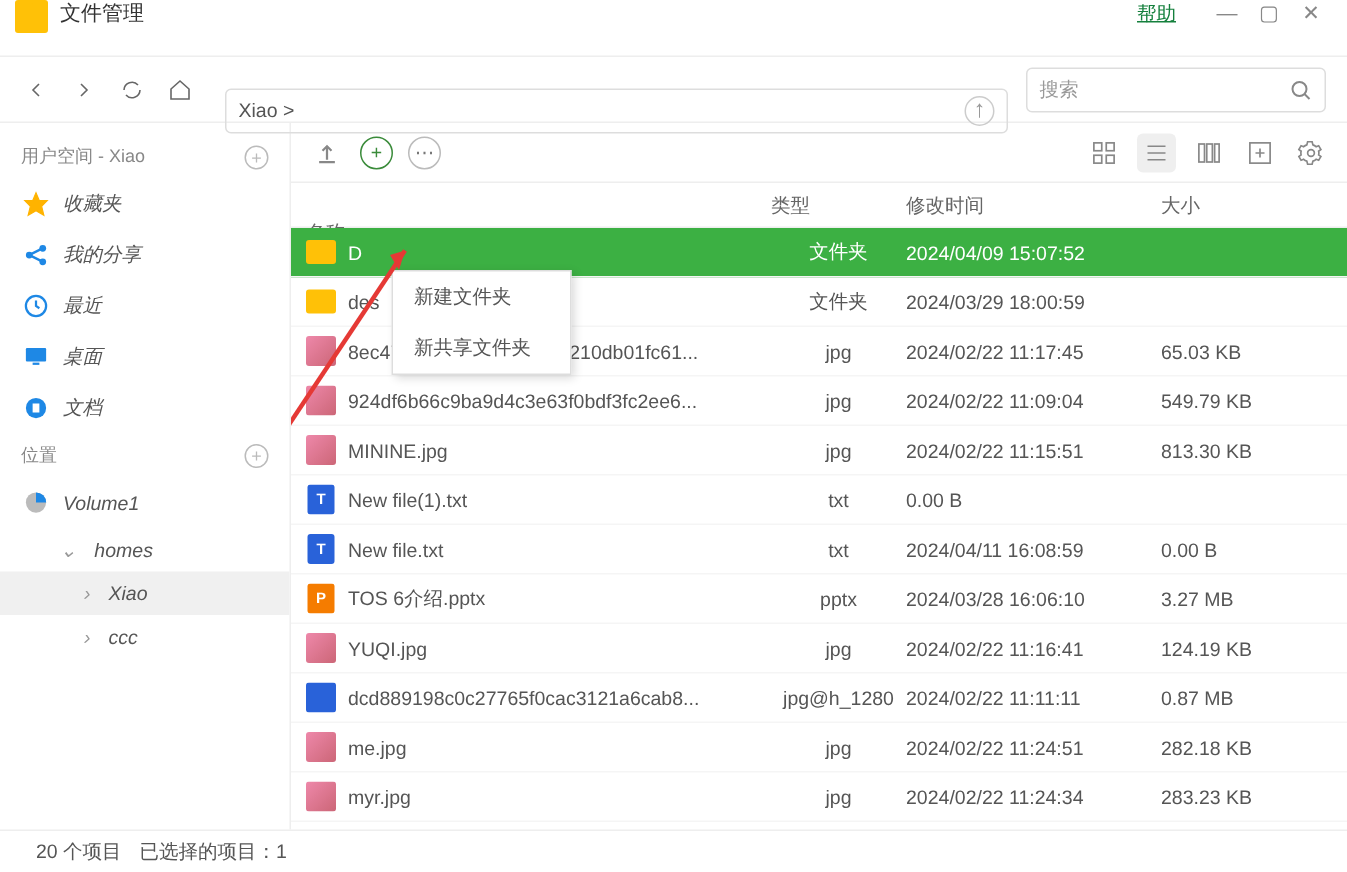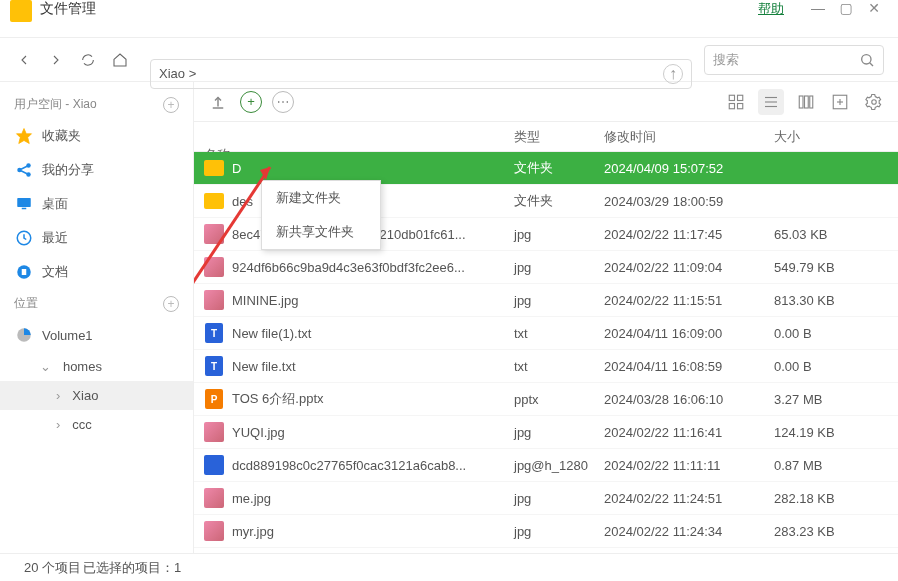--- a/index.html
+++ b/index.html
@@ -13,29 +13,29 @@
 .titlebar .spacer { flex: 1; }
 .titlebar .help { color: #15803d; text-decoration: underline; margin-right: 20px; cursor: pointer; }
 .titlebar .win-btn { width: 28px; text-align: center; color: #888; font-size: 14px; cursor: pointer; }
 
 
 .navbar { height: 44px; display: flex; align-items: center; padding: 0 14px; gap: 12px; border-bottom: 1px solid #eee; }
 .nav-btn { width: 20px; height: 20px; display:flex; align-items:center; justify-content:center; color:#666; cursor:pointer; }
 .nav-btn svg { width:16px; height:16px; stroke:#666; fill:none; stroke-width:1.6; }
 .path-box { flex: 1; height: 30px; border: 1px solid #ddd; border-radius: 4px; display: flex; align-items:center; padding: 0 8px; color:#555; position:relative; margin-left: 8px; margin-top: 28px; }
 .path-box .goto { margin-left:auto; color:#999; font-size:16px; cursor:pointer; border:1px solid #ccc; border-radius:50%; width:20px; height:20px; display:flex; align-items:center; justify-content:center; }
-.search-box { width: 180px; height: 30px; border: 1px solid #ddd; border-radius: 4px; display: flex; align-items:center; padding: 0 8px; color:#999; }
+.search-box { width: 200px; height: 30px; border: 1px solid #ddd; border-radius: 4px; display: flex; align-items:center; padding: 0 8px; color:#999; }
 .search-box .search-icon { margin-left:auto; }
 
 
 .main { display: flex; height: calc(100% - 38px - 44px - 28px); }
 .sidebar { width: 194px; border-right: 1px solid #eee; padding: 8px 0; overflow: hidden; }
 .side-header { display:flex; align-items:center; justify-content:space-between; padding: 6px 14px; color:#888; font-size:12px; }
 .side-header .plus-circle { width:16px; height:16px; border:1.5px solid #bbb; border-radius:50%; display:flex; align-items:center; justify-content:center; font-size:12px; color:#bbb; cursor:pointer; }
-.side-item { display:flex; align-items:center; gap: 8px; padding: 7px 14px; color:#555; cursor:pointer; }
+.side-item { display:flex; align-items:center; gap: 8px; padding: 7px 14px; color:#555; cursor:pointer;font-style:italic; }
 .side-item .icon-box { width: 20px; height:20px; display:flex; align-items:center; justify-content:center; }
 .side-item.indent { padding-left: 40px; }
 .side-item.selected { background:#f0f0f0; }
 .chev { color:#999; margin-right: 4px; }
 
 
 .content { flex:1; display:flex; flex-direction:column; position:relative; }
 .toolbar { height: 40px; display:flex; align-items:center; padding: 0 12px; gap:10px; border-bottom:1px solid #eee; }
 .tool-btn { width:24px; height:24px; display:flex; align-items:center; justify-content:center; color:#777; cursor:pointer; }
 .tool-btn.circle { border:1.5px solid #bbb; border-radius:50%; width:22px; height:22px; }
@@ -49,39 +49,39 @@
 .col-name { flex: 0 0 310px; margin-top: 36px; }
 .col-type { flex: 0 0 90px; }
 .col-date { flex: 0 0 170px; }
 .col-size { flex: 0 0 100px; }
 
 
 .files { flex:1; overflow: hidden; position: relative; }
 .row { display:flex; height: 33px; align-items:center; padding-left: 10px; border-bottom: 1px solid #f5f5f5; color:#555; }
 .row.selected { background:#3cb043; color:#fff; }
 .row .fname { flex: 0 0 310px; display:flex; align-items:center; gap:8px; white-space: nowrap; overflow: hidden; text-overflow: ellipsis;}
-.row .ftype { flex: 0 0 90px; }
+.row .ftype { flex: 0 0 90px; text-align: center; }
 .row .fdate { flex: 0 0 170px; }
 .row .fsize { flex: 0 0 100px; }
 .row.selected .fdate { color:#fff; }
 .file-icon { width:20px; height:20px; display:flex; align-items:center; justify-content:center; flex-shrink:0; }
 .thumb { width:20px; height:20px; background: linear-gradient(135deg,#e8a,#c67); border-radius:2px; }
 .folder-icon { width:20px; height:16px; background:#ffc107; border-radius:2px; }
 .txt-icon { width:18px; height:20px; background:#2962d9; border-radius:2px; color:#fff; font-size:10px; font-weight:bold; display:flex; align-items:center; justify-content:center; }
 
 
 .ctx-menu { position:absolute; top: 28px; left: 67px; width: 120px; background:#fff; border:1px solid #ddd; box-shadow: 2px 2px 6px rgba(0,0,0,0.15); z-index: 10; }
 .ctx-item { padding: 8px 14px; color:#555; cursor:pointer; }
 .ctx-item.highlight { background:#3cb043; color:#fff; }
 
 
 .arrow-anno { position:absolute; top: 0px; left: -14px; width:120px; height:140px; z-index:20; pointer-events:none; }
 
 
-.statusbar { height: 28px; display:flex; align-items:center; padding: 0 24px; gap: 2px; color:#555; border-top:1px solid #eee; font-size:13px; }
+.statusbar { height: 28px; display:flex; align-items:center; padding: 0 24px; gap: 12px; color:#555; border-top:1px solid #eee; font-size:13px; }
 
 .si-star { width:18px;height:18px; }
 .si-share { width:18px;height:18px; }
 </style>
 </head>
 <body>
 
 <div class="titlebar">
   <div class="app-icon"></div>
   <div class="title">文件管理</div>
@@ -149,34 +149,34 @@
             <circle cx="18" cy="18" r="3"></circle>
             <line x1="8" y1="11" x2="16" y2="7" stroke="#1e88e5" stroke-width="2"></line>
             <line x1="8" y1="13" x2="16" y2="17" stroke="#1e88e5" stroke-width="2"></line>
           </svg>
         </span>
       <span>我的分享</span>
     </div>
     <div class="side-item">
       <span class="icon-box">
           <svg width="18" height="18" viewBox="0 0 24 24" fill="#1e88e5">
+            <circle cx="12" cy="12" r="9" fill="none" stroke="#1e88e5" stroke-width="2"></circle>
+            <polyline points="12 7 12 12 15 14" fill="none" stroke="#1e88e5" stroke-width="2"></polyline>
+          </svg>
+        </span>
+      <span>最近</span>
+    </div>
+    <div class="side-item">
+      <span class="icon-box">
+          <svg width="18" height="18" viewBox="0 0 24 24" fill="#1e88e5">
             <rect x="3" y="4" width="18" height="12" rx="1" fill="#1e88e5"></rect>
             <rect x="9" y="17" width="6" height="2" fill="#1e88e5"></rect>
           </svg>
         </span>
       <span>桌面</span>
-    </div>
-    <div class="side-item">
-      <span class="icon-box">
-          <svg width="18" height="18" viewBox="0 0 24 24" fill="#1e88e5">
-            <circle cx="12" cy="12" r="9" fill="none" stroke="#1e88e5" stroke-width="2"></circle>
-            <polyline points="12 7 12 12 15 14" fill="none" stroke="#1e88e5" stroke-width="2"></polyline>
-          </svg>
-        </span>
-      <span>最近</span>
     </div>
     <div class="side-item">
       <span class="icon-box">
           <svg width="18" height="18" viewBox="0 0 24 24" fill="#1e88e5">
             <circle cx="12" cy="12" r="9"></circle>
             <rect x="9" y="8" width="6" height="8" fill="#fff"></rect>
           </svg>
         </span>
       <span>文档</span>
     </div>
@@ -331,21 +331,20 @@
           <div class="fsize">813.30 KB</div>
         </div>
         <div class="row">
           <div class="fname">
             <div class="file-icon">
               <div class="txt-icon">T</div>
             </div>
             <span>New file(1).txt</span>
           </div>
           <div class="ftype">txt</div>
-          <div class="fdate">2024/04/11 16:09:00</div>
           <div class="fsize">0.00 B</div>
         </div>
         <div class="row">
           <div class="fname">
             <div class="file-icon">
               <div class="txt-icon">T</div>
             </div>
             <span>New file.txt</span>
           </div>
           <div class="ftype">txt</div>

